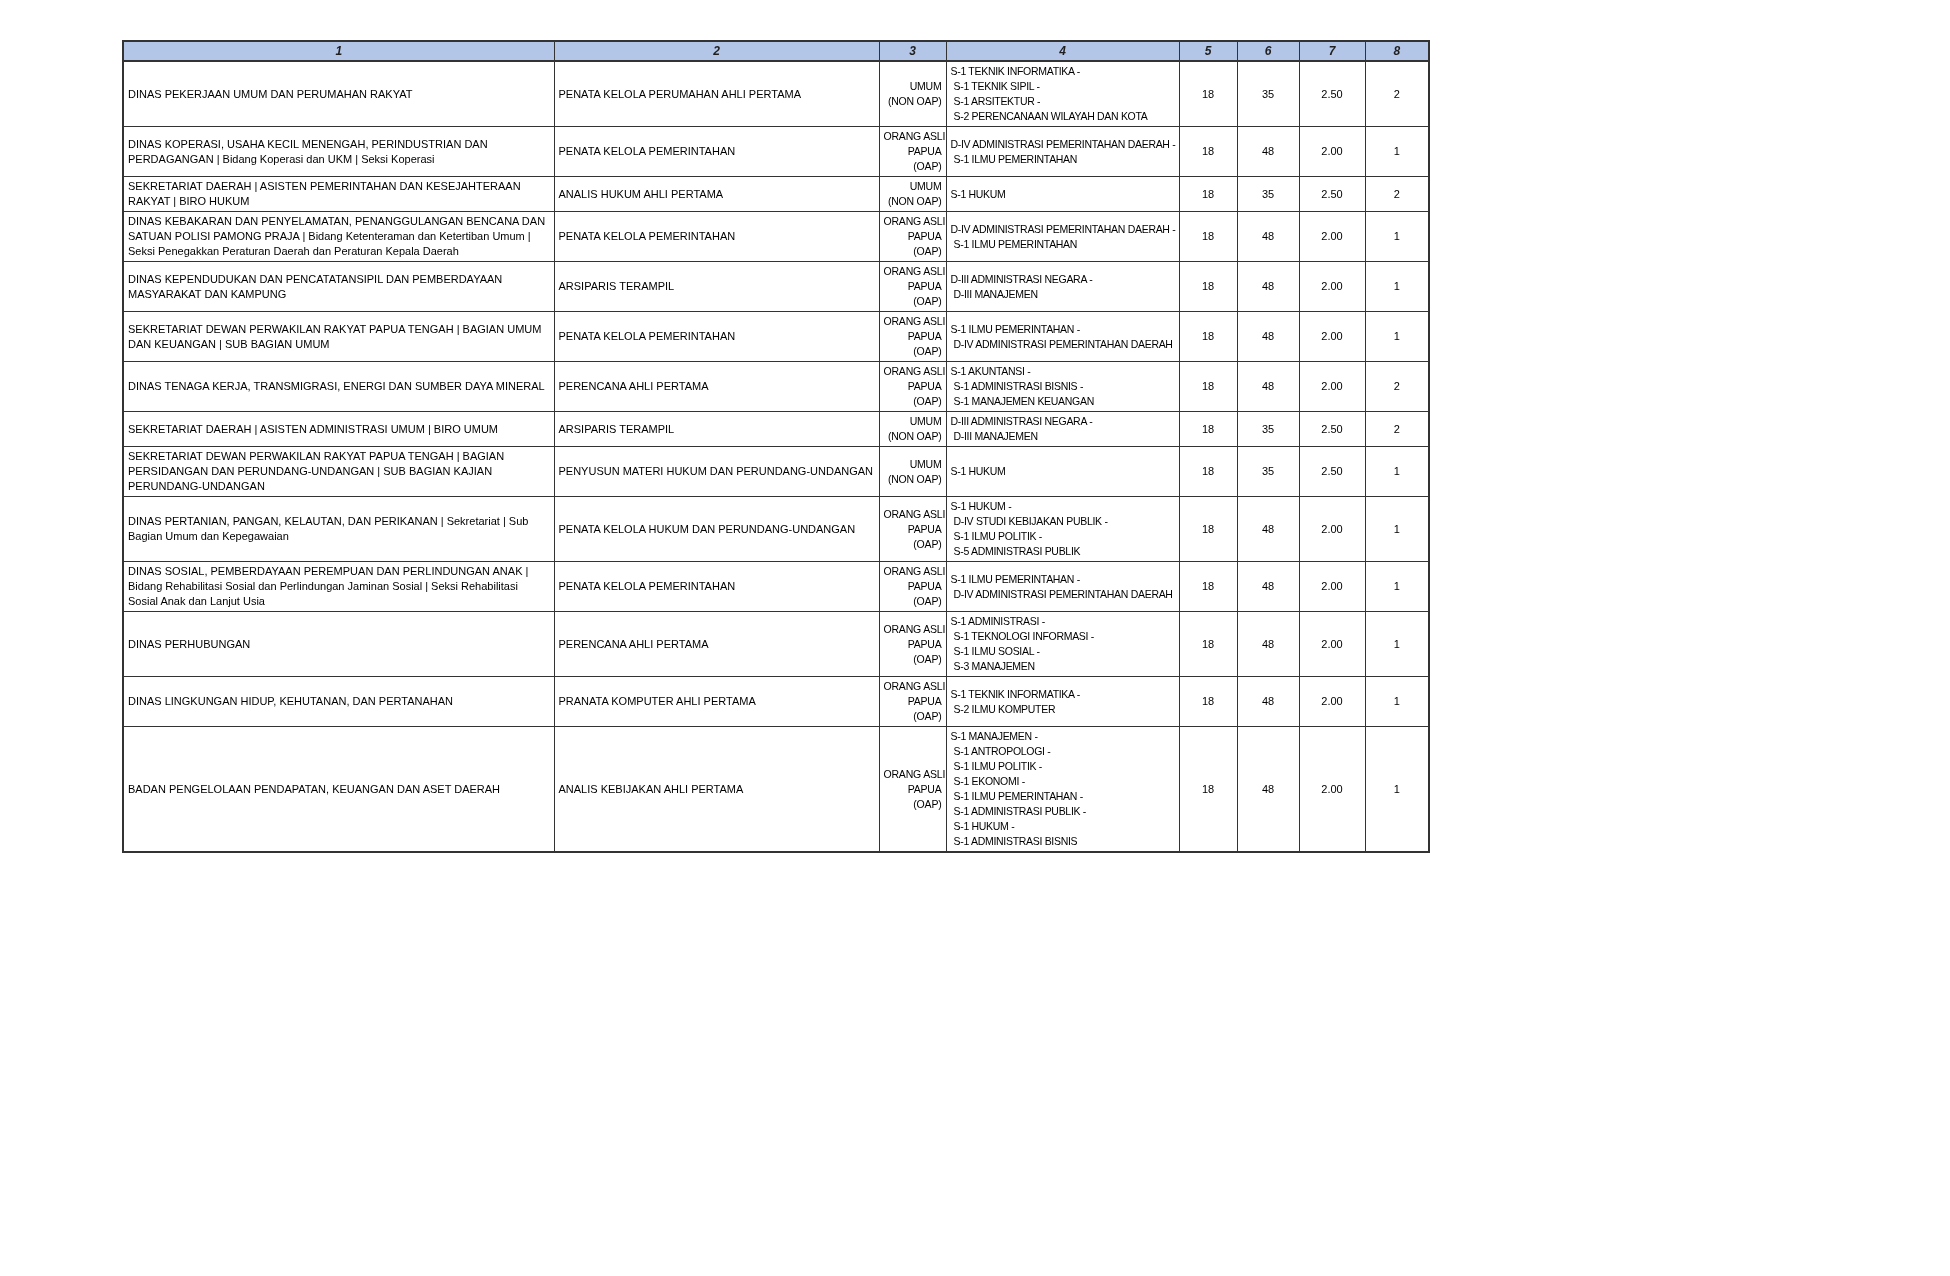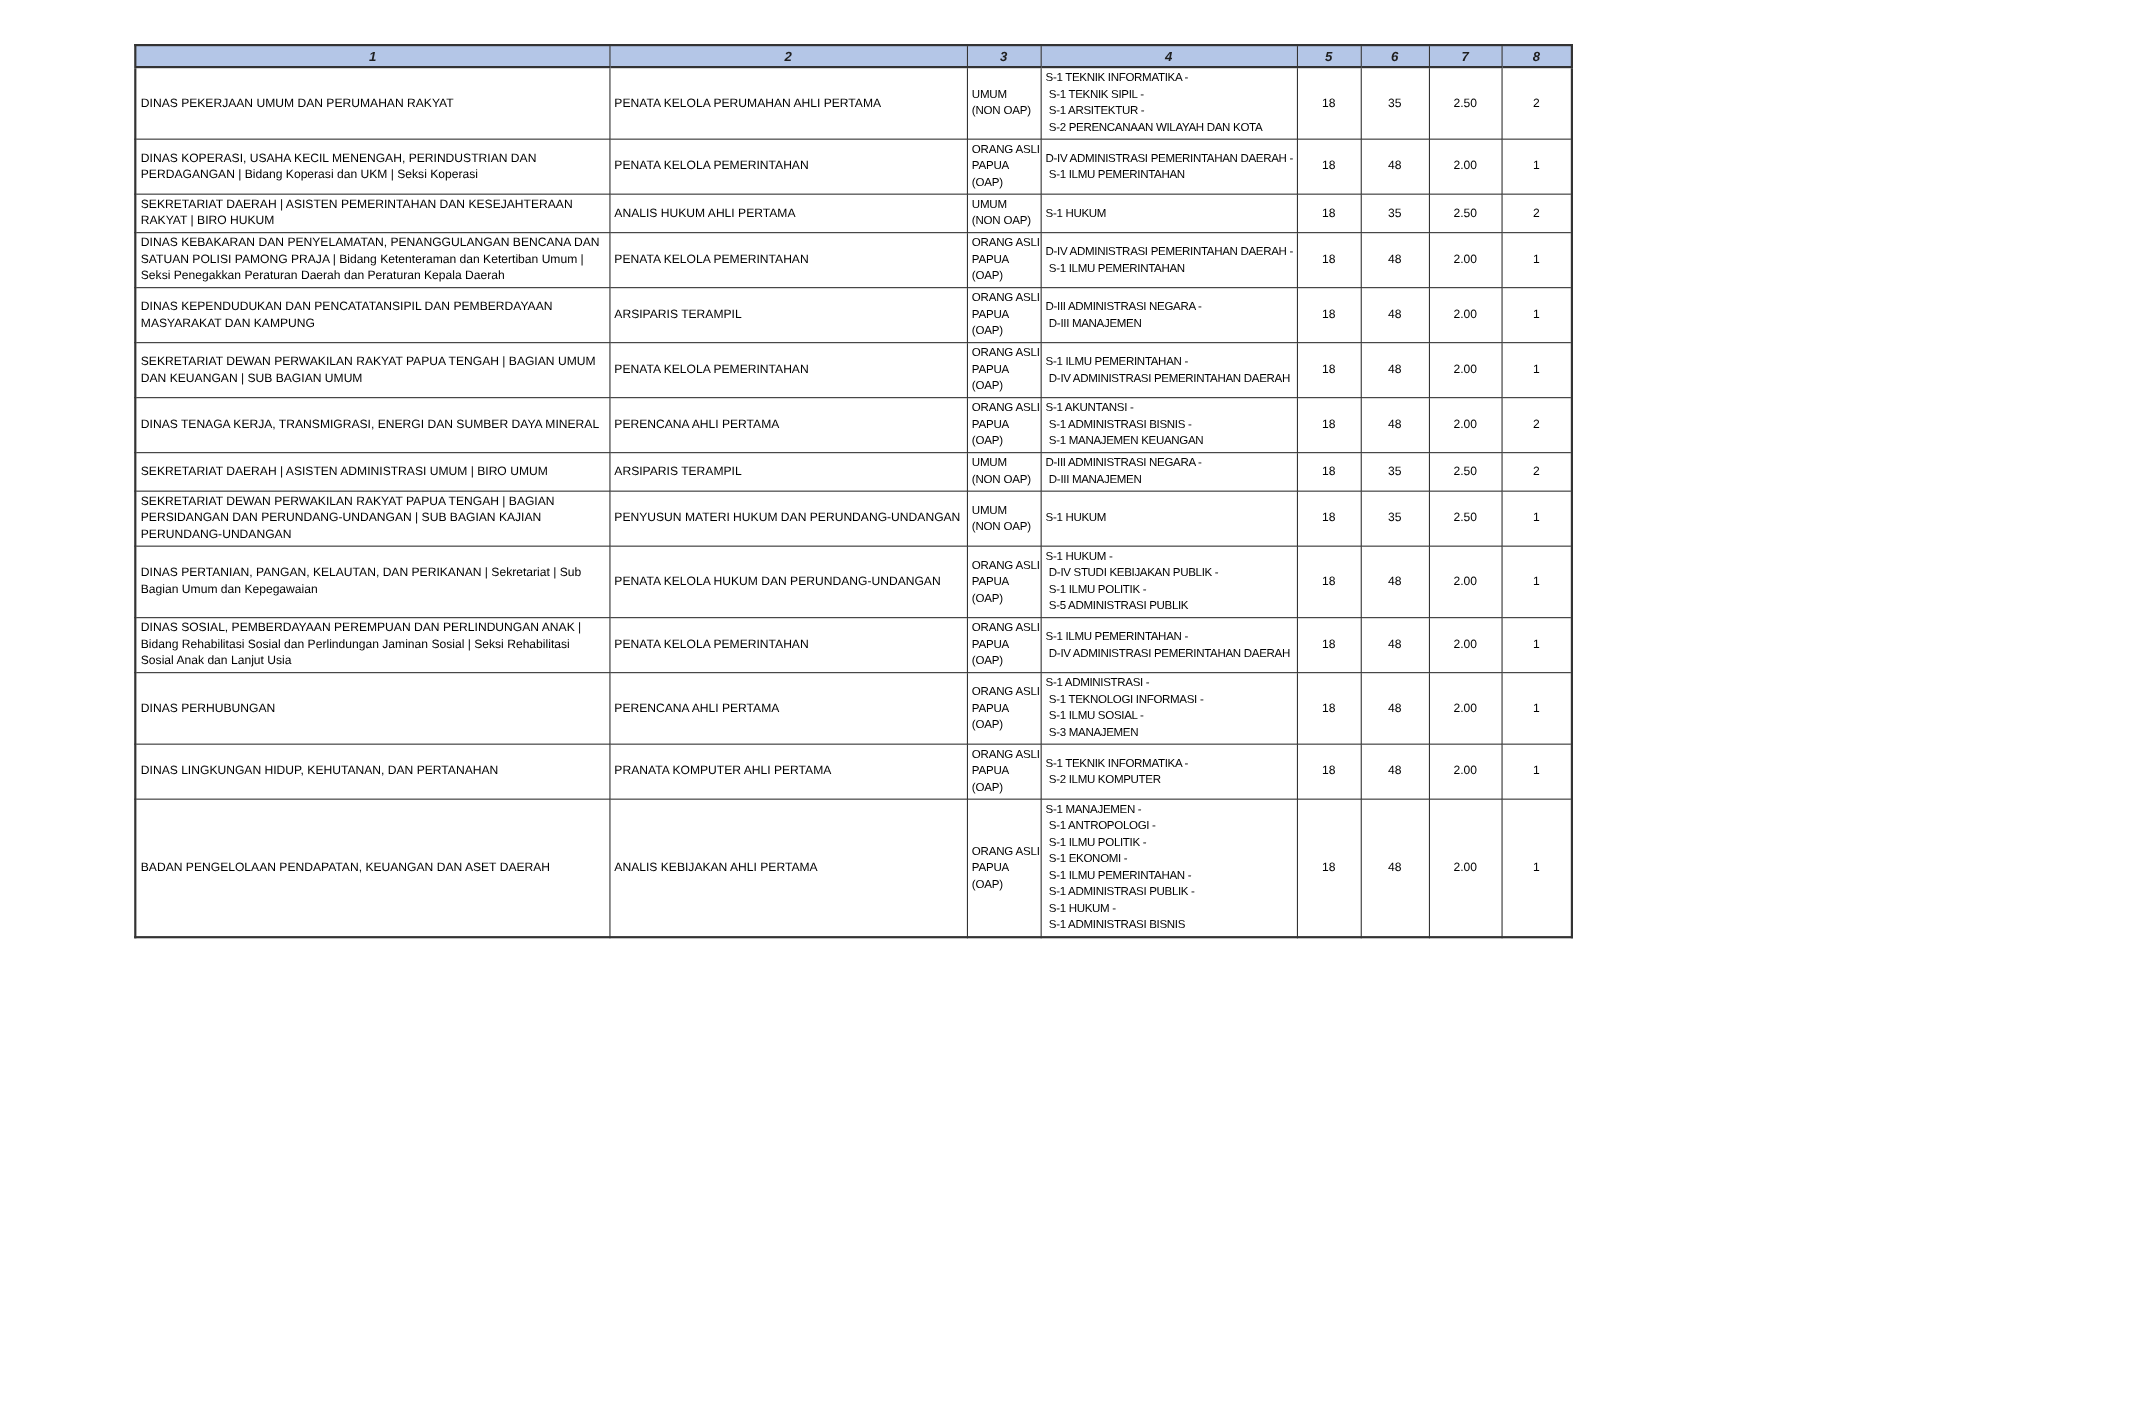--- a/index.html
+++ b/index.html
@@ -48,20 +48,21 @@
   table.grid td {
     padding: 2px 4px;
     vertical-align: middle;
     overflow: hidden;
   }
   td.c1, td.c2 { text-align: left; }
   td.c3 {
     padding: 2px 2px;
     font-size: 10.5px;
     letter-spacing: -0.2px;
+    text-align: right;
   }
   td.c4 {
     font-size: 10.5px;
     letter-spacing: -0.3px;
   }
   td.c3 div, td.c4 div { white-space: nowrap; }
   td.c4 div + div { padding-left: 3px; }
   td.num { text-align: center; }
 </style>
 </head>

